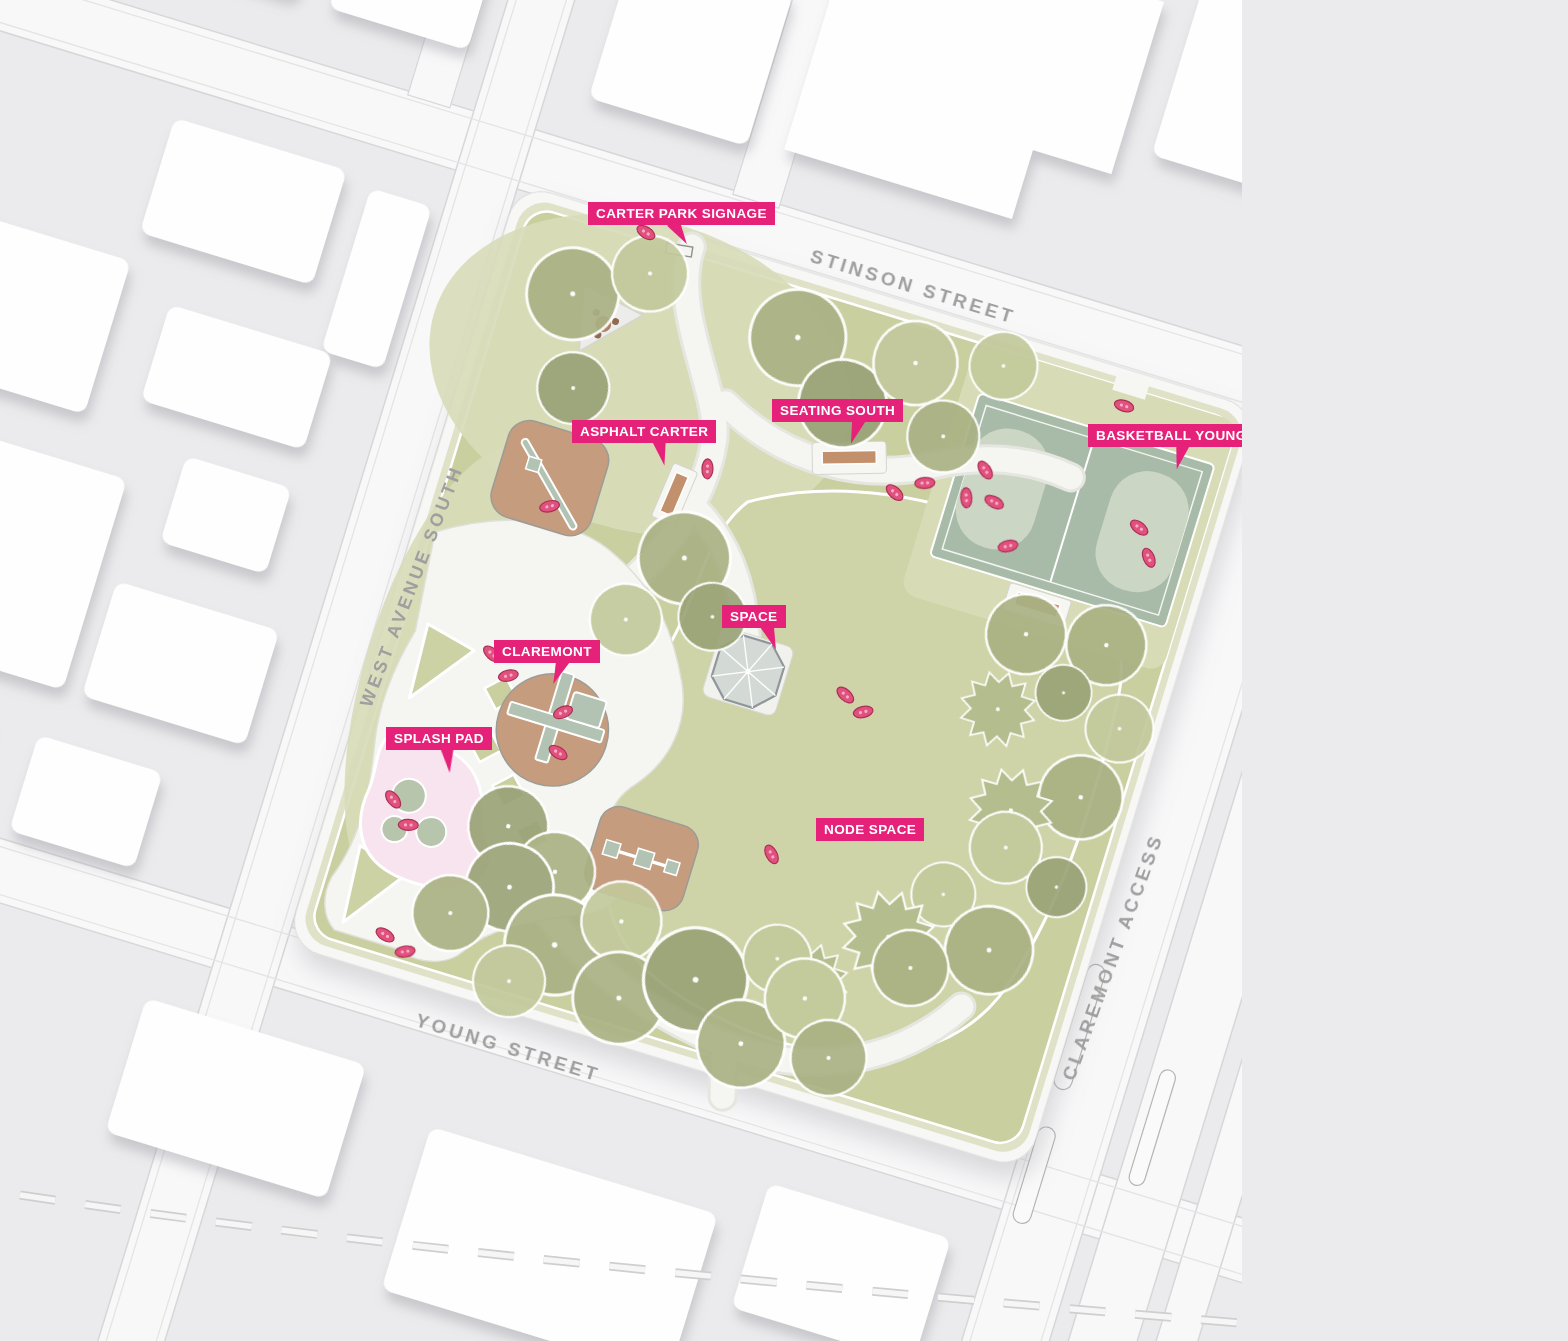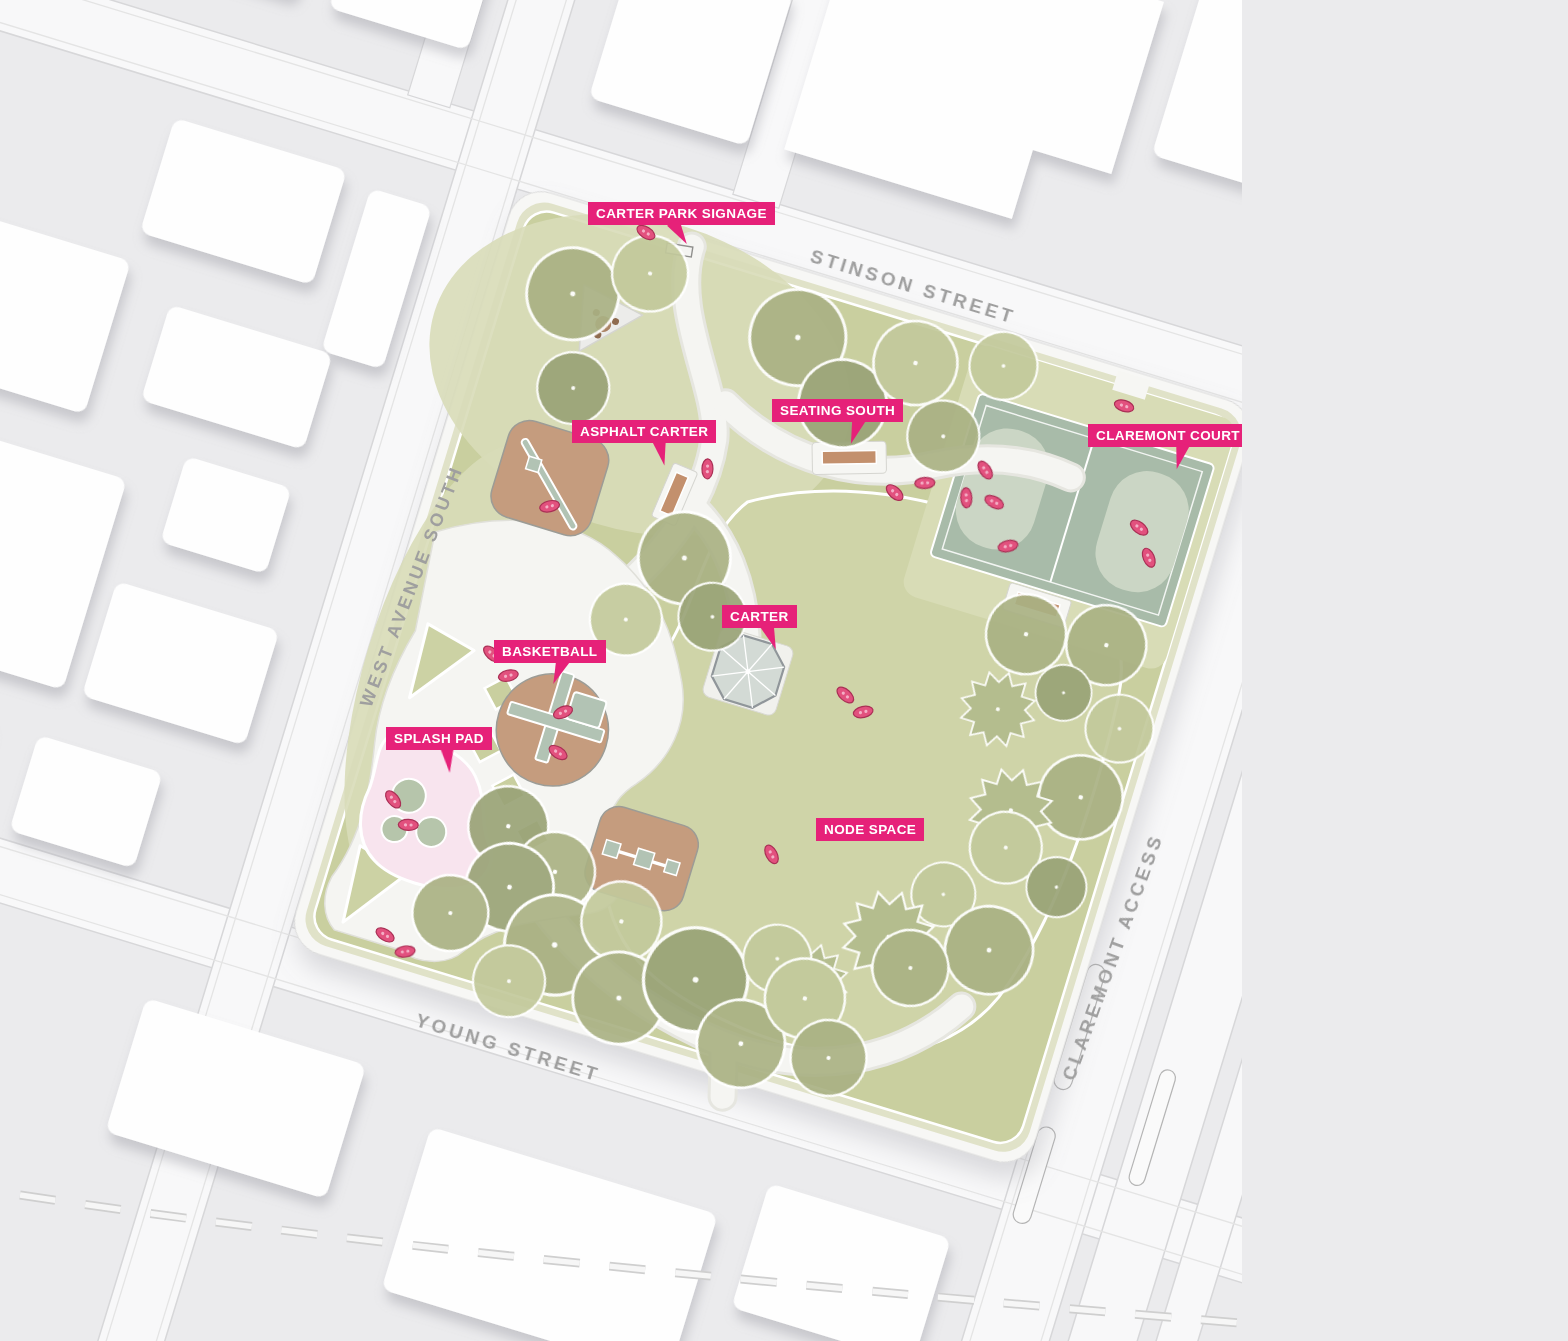--- a/index.html
+++ b/index.html
@@ -323,29 +323,29 @@
 </div>
 <div class="flabel" style="left:572px;top:420px">
   <span>ASPHALT CARTER</span>
   <span class="pointer" style="left:80px;transform:rotate(-12deg)"></span>
 </div>
 <div class="flabel" style="left:772px;top:399px">
   <span>SEATING SOUTH</span>
   <span class="pointer" style="left:80px;transform:rotate(18deg)"></span>
 </div>
 <div class="flabel" style="left:1088px;top:424px">
-  <span>CLAREMONT COURT</span>
+  <span>BASKETBALL YOUNG</span>
   <span class="pointer" style="left:88px;transform:rotate(14deg)"></span>
 </div>
 <div class="flabel" style="left:722px;top:605px">
-  <span>CARTER</span>
+  <span>SPACE</span>
   <span class="pointer" style="left:38px;transform:rotate(-20deg)"></span>
 </div>
 <div class="flabel" style="left:494px;top:640px">
-  <span>BASKETBALL</span>
+  <span>CLAREMONT</span>
   <span class="pointer" style="left:62px;transform:rotate(22deg)"></span>
 </div>
 <div class="flabel" style="left:386px;top:727px">
   <span>SPLASH PAD</span>
   <span class="pointer" style="left:54px;transform:rotate(-6deg)"></span>
 </div>
 <div class="flabel" style="left:816px;top:818px">
   <span>NODE SPACE</span>
 </div>
 

